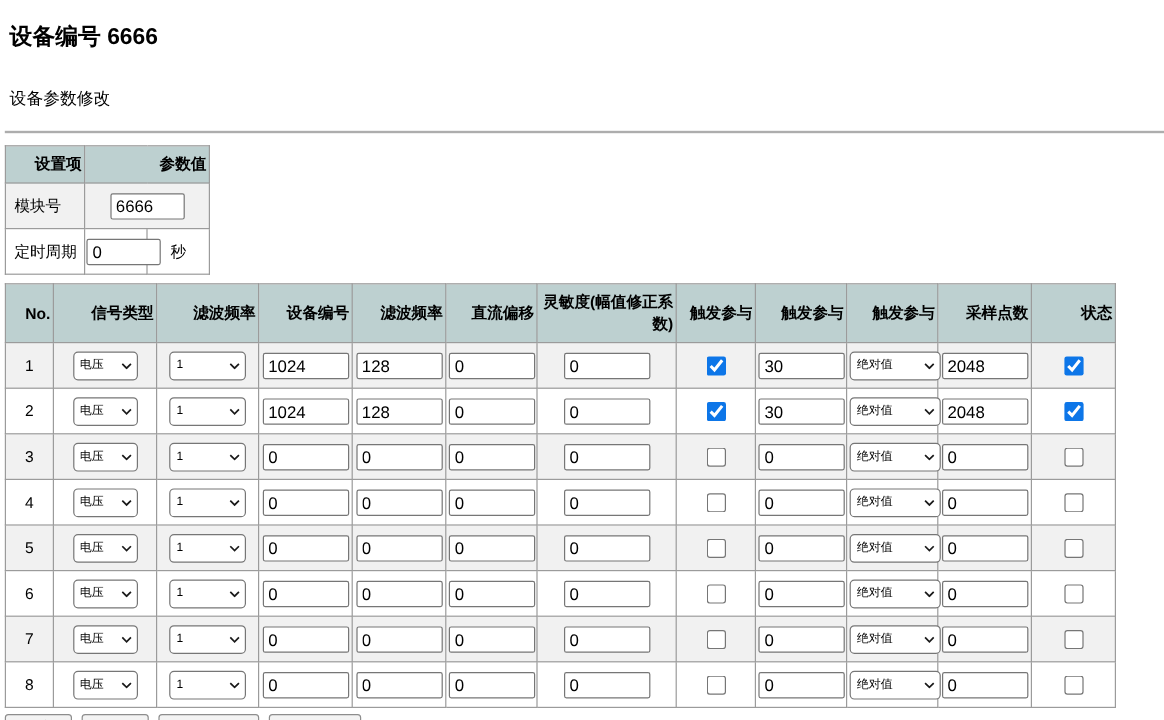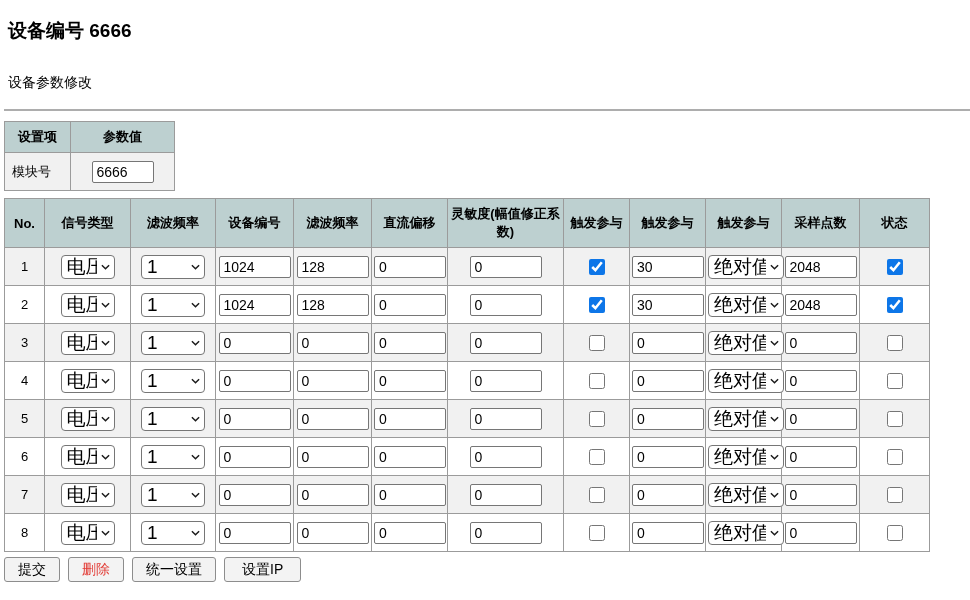--- a/index.html
+++ b/index.html
@@ -10,21 +10,21 @@
     color: #000;
     padding: 8px;
     overflow: hidden;
   }
   .page-title { font-size: 19px; font-weight: bold; margin: 10px 0 0 0; }
   .page-subtitle { font-size: 14px; margin: 30px 0 0 0; }
   .rule { border: none; height: 2px; background: #adadad; margin: 17px 0 0 -4px; width: 966px; }
 
   table { border-collapse: collapse; table-layout: fixed; margin-left: -4px; }
   th, td { border: 1px solid #9b9b9b; font-size: 13px; text-align: center; vertical-align: middle; }
-  th { background: #bdd0d0; font-weight: bold; padding: 6px 2px; }
+  th { background: #bdd0d0; font-weight: bold; padding: 6px 2px; text-align: right; }
 
   
   .settings-table { width: 171px; margin-top: 10px; }
   .settings-table td { height: 38px; background: #fff; }
   .settings-table tr.alt td { background: #f1f1f1; }
   .settings-table td.lbl { text-align: left; padding-left: 7px; }
   .settings-table td.unit { font-size: 13px; }
 
   
   .params-table { width: 925px; margin-top: 7px; }
@@ -38,21 +38,21 @@
   .txt {
     width: 72px; height: 22px; border: 1px solid #767676; border-radius: 2px;
     font-size: 14px; font-family: inherit; padding: 1px 4px; background: #fff; color:#000;
   }
   .settings-table .txt { width: 62px; }
 
   .sel { position: relative; display: inline-block; }
   select {
     appearance: none; -webkit-appearance: none;
     background: #fff; border: 1px solid #767676; border-radius: 4px;
-    height: 24px; font-size: 19px; font-family: inherit; color: #000;
+    height: 24px; font-size: 10px; font-family: inherit; color: #000;
     padding: 0 17px 0 5px;
   }
   select.w-signal { width: 54px; }
   select.w-gain { width: 64px; }
   select.w-mode { width: 76px; }
   .chev { position: absolute; right: 5px; top: 50%; transform: translateY(-50%); pointer-events: none; }
   .chev polyline { fill: none; stroke: #1a1a1a; stroke-width: 1.6; }
 
   input[type="checkbox"] {
     width: 16px; height: 16px; accent-color: #0d76e8; margin: 0; vertical-align: middle;
@@ -80,20 +80,27 @@
       <th style="width:66px">设置项</th>
       <th colspan="2">参数值</th>
     </tr>
   </thead>
   <tbody>
     <tr class="alt">
       <td class="lbl">模块号</td>
       <td colspan="2">
         <input type="text" class="txt" value="6666" style="">
       </td>
+    </tr>
+    <tr>
+      <td class="lbl">定时周期</td>
+      <td style="width:73px">
+        <input type="text" class="txt" value="0" style="">
+      </td>
+      <td class="unit" style="width:32px">秒</td>
     </tr>
   </tbody>
 </table>
 
 <table class="params-table">
   <colgroup>
     <col class="c1">
       <col class="c2">
       <col class="c3">
       <col class="c4">

